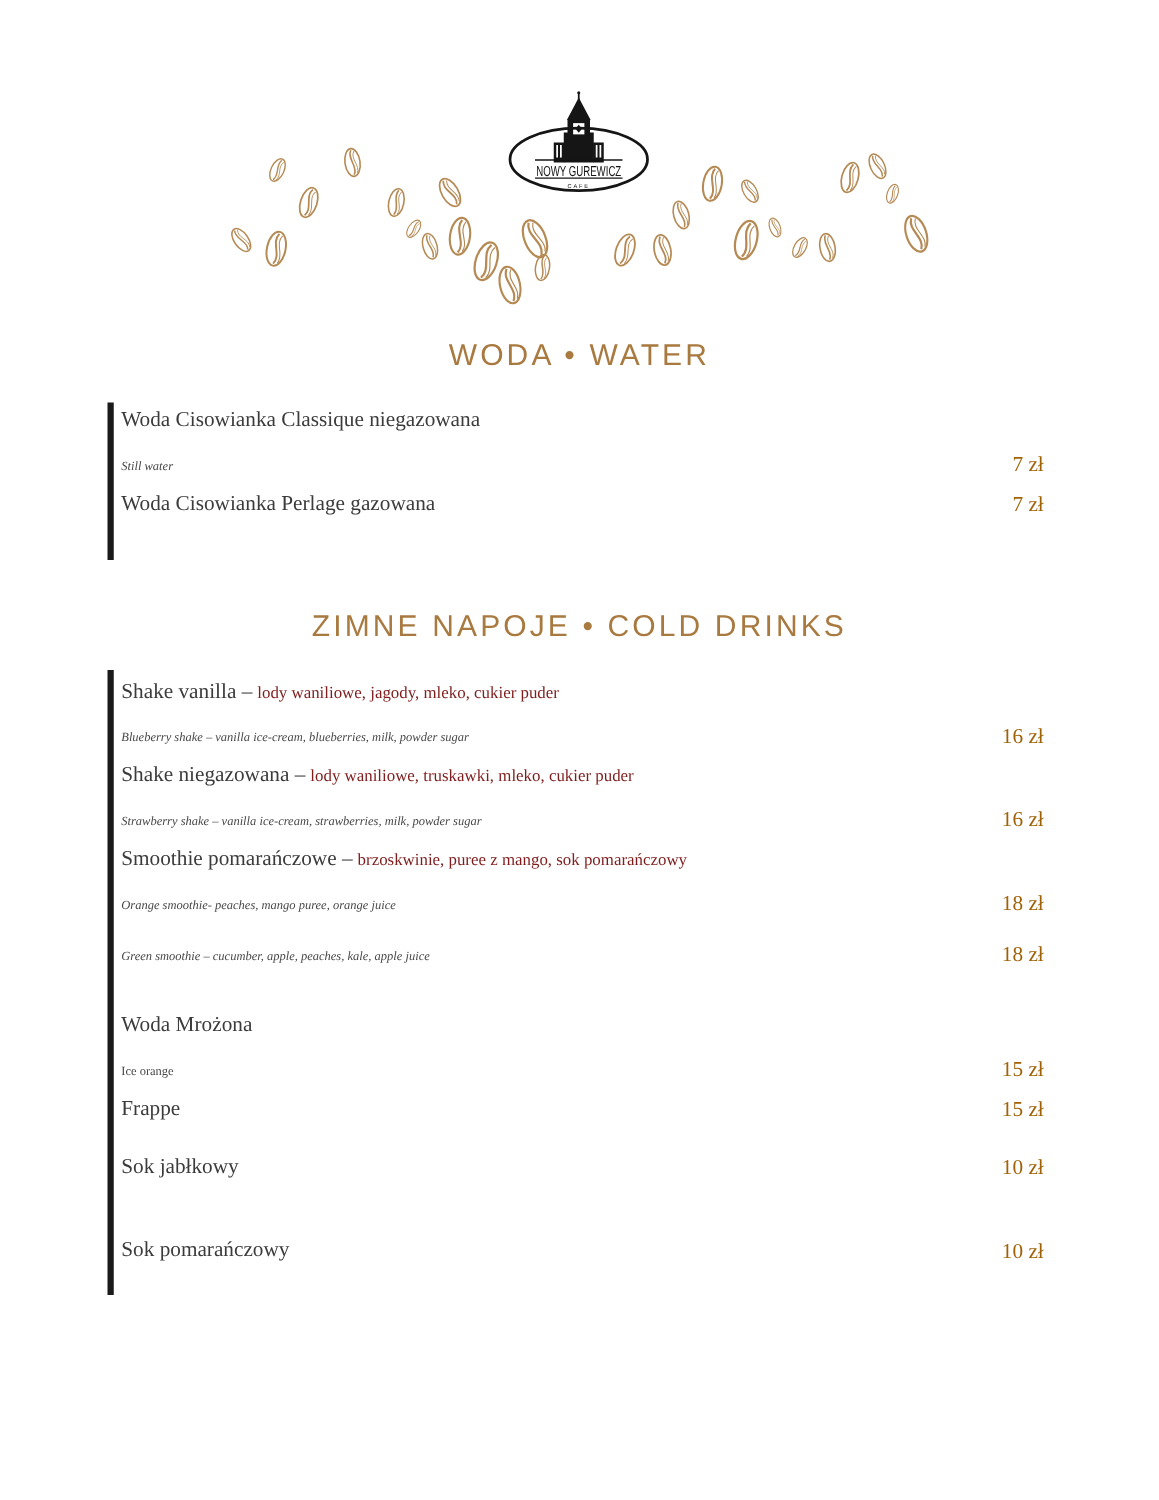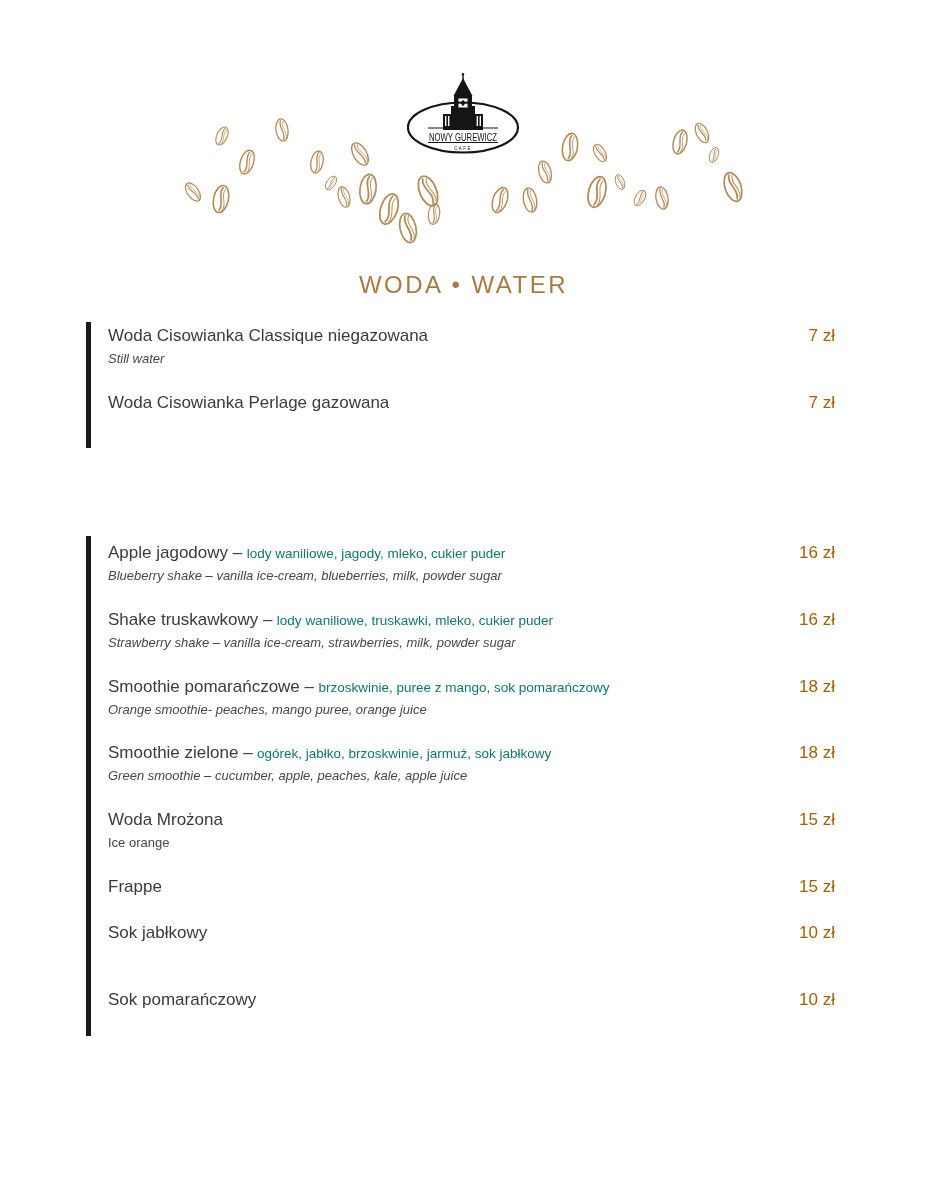--- a/index.html
+++ b/index.html
@@ -25,30 +25,30 @@
     white-space:nowrap;
   }
   .title-water{top:270px;}
   .title-cold{top:487px;}
   
   .accent-bar{position:absolute;left:86px;width:5px;background:#1a1a1a;}
   .bar-water{top:322px;height:126px;}
   .bar-cold{top:536px;height:500px;}
   
   .menu-row{
-    position:absolute;left:108px;right:92px;
-    display:flex;align-items:flex-start;
+    position:absolute;left:97px;right:92px;
+    display:flex;align-items:flex-end;font-family:Liberation Serif, serif;
   }
   .item-text{flex:1;padding-right:20px;}
   .item-name-line{line-height:24px;}
   .item-name{font-size:17px;color:#3b3b3b;font-weight:300;}
-  .item-desc{font-size:13.5px;color:#0f766e;margin-top:32px;}
+  .item-desc{font-size:13.5px;color:#7f1d1d;margin-top:32px;}
   .item-sub{
-    font-size:13px;font-style:italic;color:#474747;
-    line-height:20px;margin-top:0;
+    font-size:10px;font-style:italic;color:#474747;
+    line-height:20px;margin-top:15px;
   }
   .item-sub.roman{font-style:normal;}
   .item-sub:empty{display:none;}
   .item-price{
     font-size:17px;color:#a16207;line-height:24px;white-space:nowrap;
   }
 </style>
 </head>
 <body>
 
@@ -127,49 +127,49 @@
     <div class="item-price">7 zł</div>
   </div>
 
   <div class="menu-row" style="top:391px">
     <div class="item-text">
       <div class="item-name-line"><span class="item-name">Woda Cisowianka Perlage gazowana</span> <span class="item-desc"></span></div>
     </div>
     <div class="item-price">7 zł</div>
   </div>
 
+  <div class="section-title title-cold">ZIMNE NAPOJE • COLD DRINKS</div>
   <div class="accent-bar bar-cold"></div>
 
   <div class="menu-row" style="top:541px">
     <div class="item-text">
-      <div class="item-name-line"><span class="item-name">Apple jagodowy –</span> <span class="item-desc">lody waniliowe, jagody, mleko, cukier puder</span></div>
+      <div class="item-name-line"><span class="item-name">Shake vanilla –</span> <span class="item-desc">lody waniliowe, jagody, mleko, cukier puder</span></div>
       <div class="item-sub">Blueberry shake – vanilla ice-cream, blueberries, milk, powder sugar</div>
     </div>
     <div class="item-price">16 zł</div>
   </div>
 
   <div class="menu-row" style="top:608px">
     <div class="item-text">
-      <div class="item-name-line"><span class="item-name">Shake truskawkowy –</span> <span class="item-desc">lody waniliowe, truskawki, mleko, cukier puder</span></div>
+      <div class="item-name-line"><span class="item-name">Shake niegazowana –</span> <span class="item-desc">lody waniliowe, truskawki, mleko, cukier puder</span></div>
       <div class="item-sub">Strawberry shake – vanilla ice-cream, strawberries, milk, powder sugar</div>
     </div>
     <div class="item-price">16 zł</div>
   </div>
 
   <div class="menu-row" style="top:675px">
     <div class="item-text">
       <div class="item-name-line"><span class="item-name">Smoothie pomarańczowe –</span> <span class="item-desc">brzoskwinie, puree z mango, sok pomarańczowy</span></div>
       <div class="item-sub">Orange smoothie- peaches, mango puree, orange juice</div>
     </div>
     <div class="item-price">18 zł</div>
   </div>
 
   <div class="menu-row" style="top:741px">
     <div class="item-text">
-      <div class="item-name-line"><span class="item-name">Smoothie zielone –</span> <span class="item-desc">ogórek, jabłko, brzoskwinie, jarmuż, sok jabłkowy</span></div>
       <div class="item-sub">Green smoothie – cucumber, apple, peaches, kale, apple juice</div>
     </div>
     <div class="item-price">18 zł</div>
   </div>
 
   <div class="menu-row" style="top:808px">
     <div class="item-text">
       <div class="item-name-line"><span class="item-name">Woda Mrożona</span> <span class="item-desc"></span></div>
       <div class="item-sub roman">Ice orange</div>
     </div>

